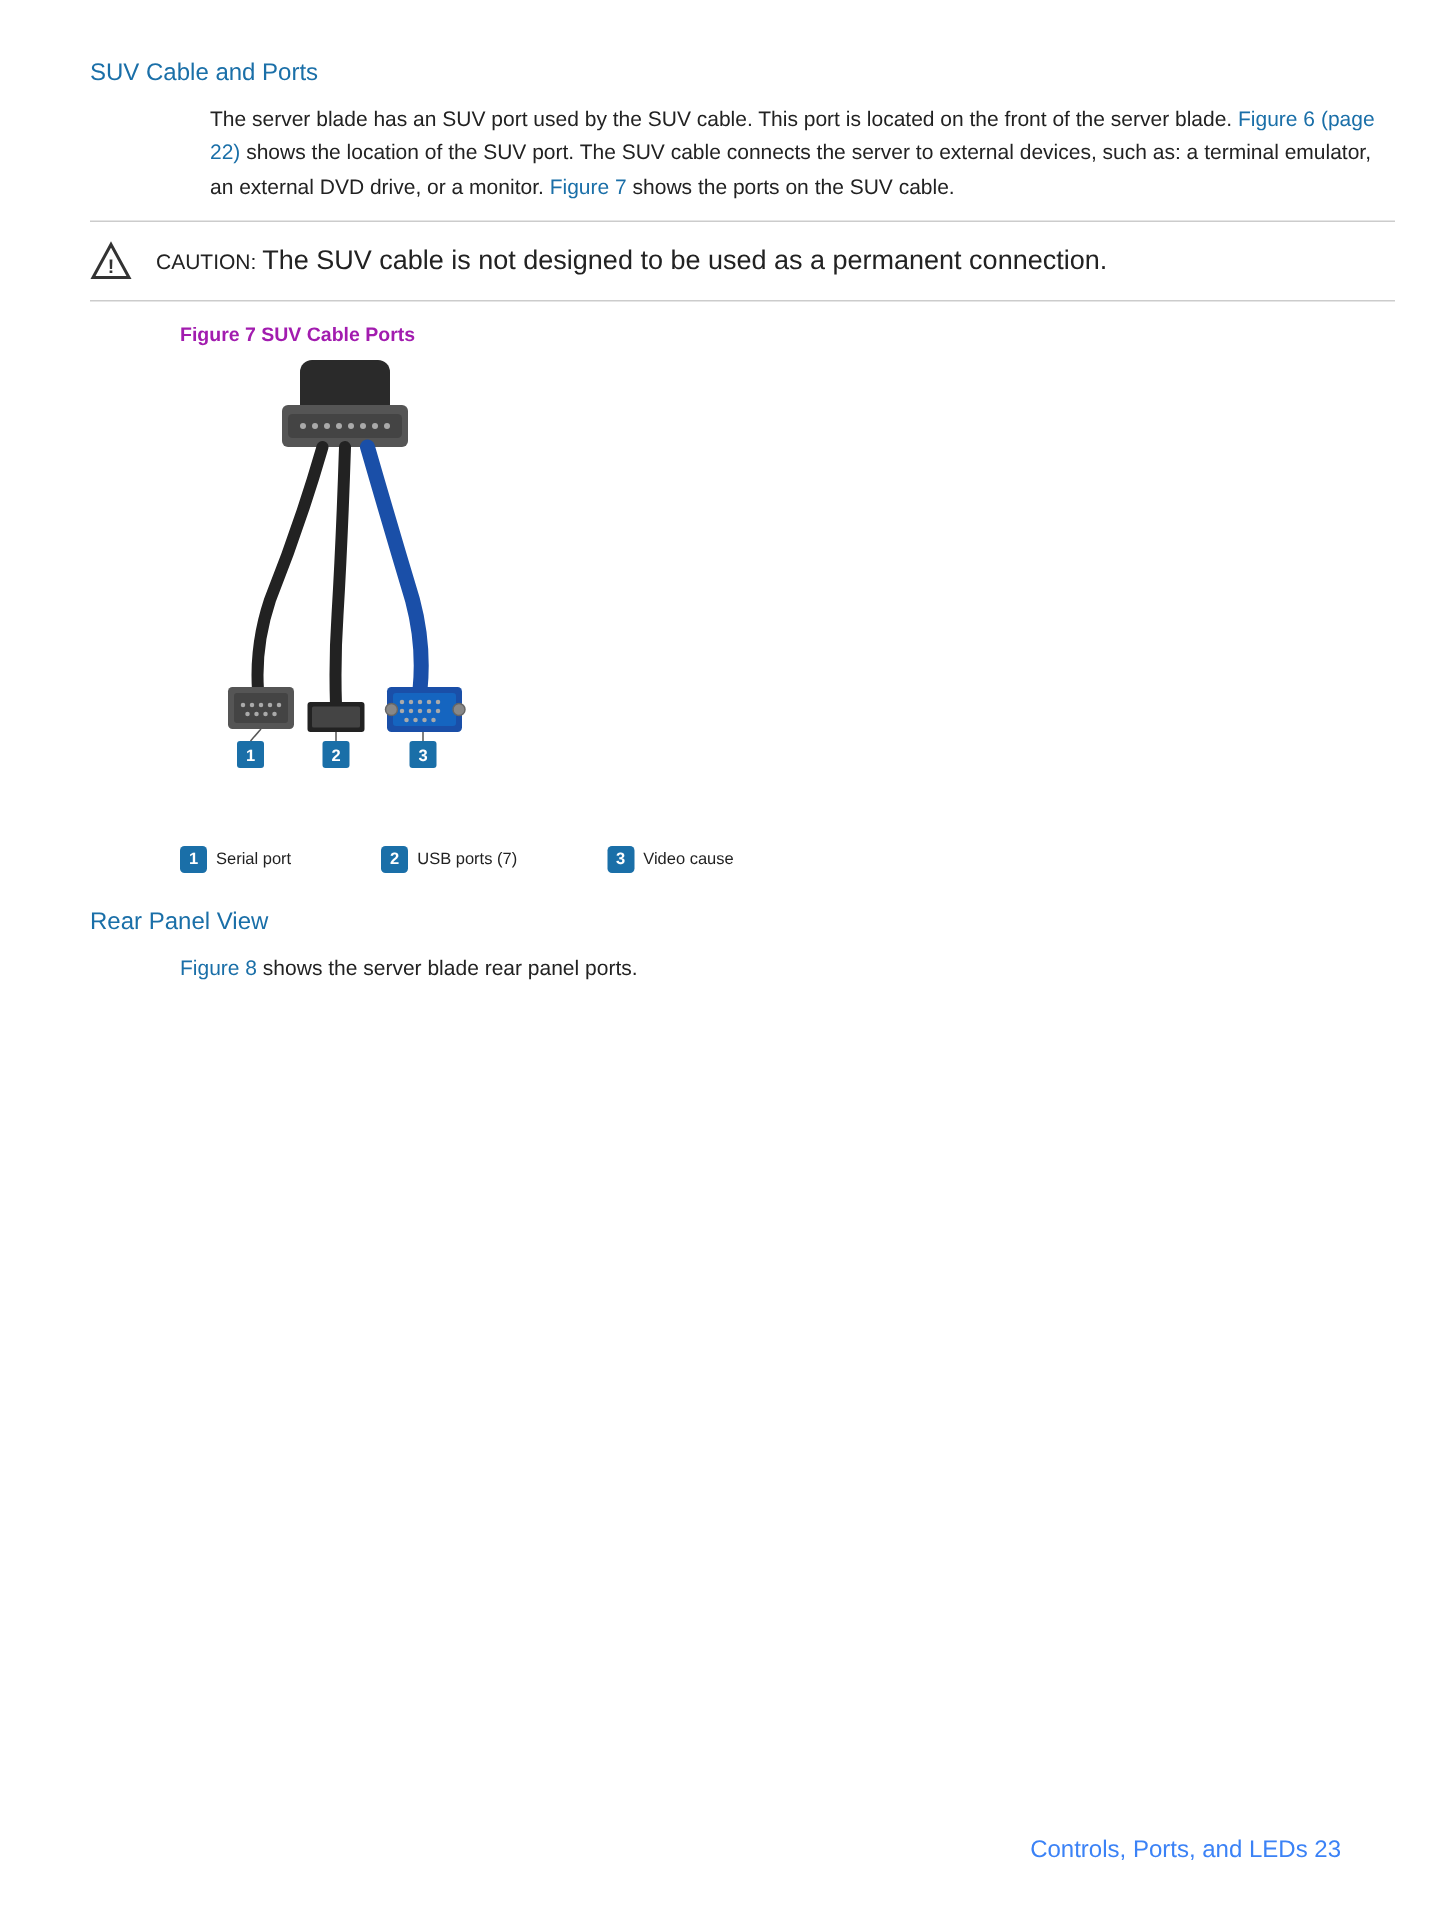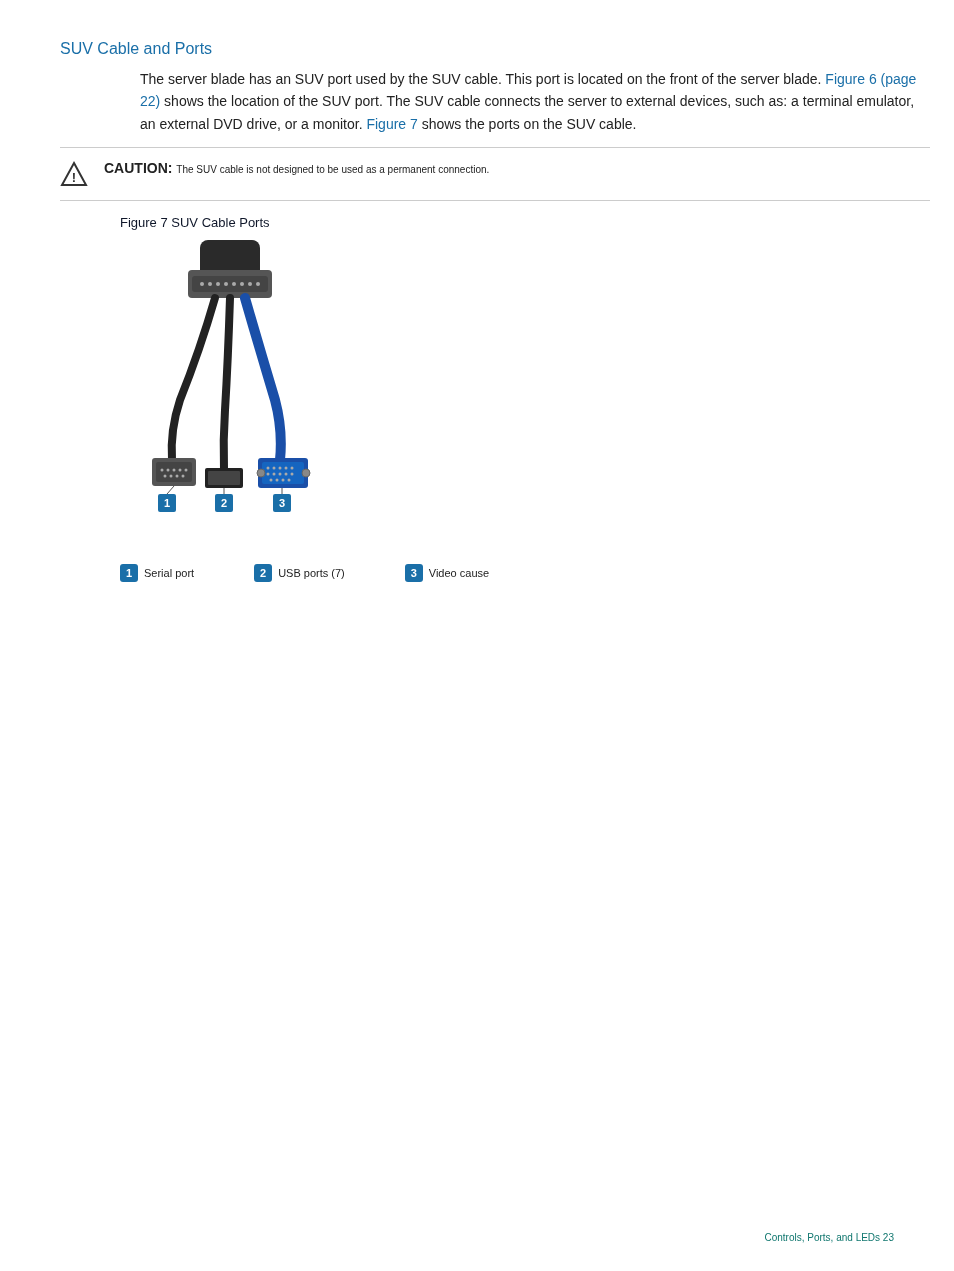--- a/index.html
+++ b/index.html
@@ -56,40 +56,40 @@
     }
 
     .caution-icon {
       width: 28px;
       height: 28px;
       flex-shrink: 0;
       margin-top: 0px;
     }
 
     .caution-label {
-      font-weight: bold;
+      font-weight: normal;
       font-size: 14px;
     }
 
     .caution-text {
-      font-size: 10px;
+      font-size: 18px;
       line-height: 1.5;
     }
 
     .caution-body {
       margin-left: 44px;
       line-height: 1.6;
       font-size: 14px;
     }
 
     
     .figure-caption {
-      color: #0f172a;
+      color: #a21caf;
       font-size: 13px;
-      font-weight: normal;
+      font-weight: bold;
       margin-bottom: 10px;
       margin-left: 60px;
     }
 
     
     .figure-image {
       margin-left: 60px;
       margin-bottom: 14px;
       width: 220px;
       height: 310px;
@@ -149,22 +149,22 @@
     .rear-panel-body {
       margin-left: 60px;
       line-height: 1.6;
     }
 
     
     .page-footer {
       position: absolute;
       bottom: 28px;
       right: 60px;
-      font-size: 10px;
-      color: #0f766e;
+      font-size: 16px;
+      color: #3b82f6;
     }
   </style>
 </head>
 <body>
 
 <div class="page-content">
 
   <h2 class="section-heading">SUV Cable and Ports</h2>
 
   <p class="body-text">
@@ -270,16 +270,22 @@
     <div class="legend-item">
       <div class="legend-badge badge-2">2</div>
       <span class="legend-text">USB ports (7)</span>
     </div>
     <div class="legend-item">
       <div class="legend-badge badge-3">3</div>
       <span class="legend-text">Video cause</span>
     </div>
   </div>
 
+  <div class="rear-panel-section">
+    <h2 class="section-heading">Rear Panel View</h2>
+    <p class="rear-panel-body">
+      <a class="link">Figure 8</a><span> shows the server blade rear panel ports.</span>
+    </p>
+  </div>
 
 </div>
 
 <div class="page-footer">Controls, Ports, and LEDs    23</div>
 
 </body></html>

